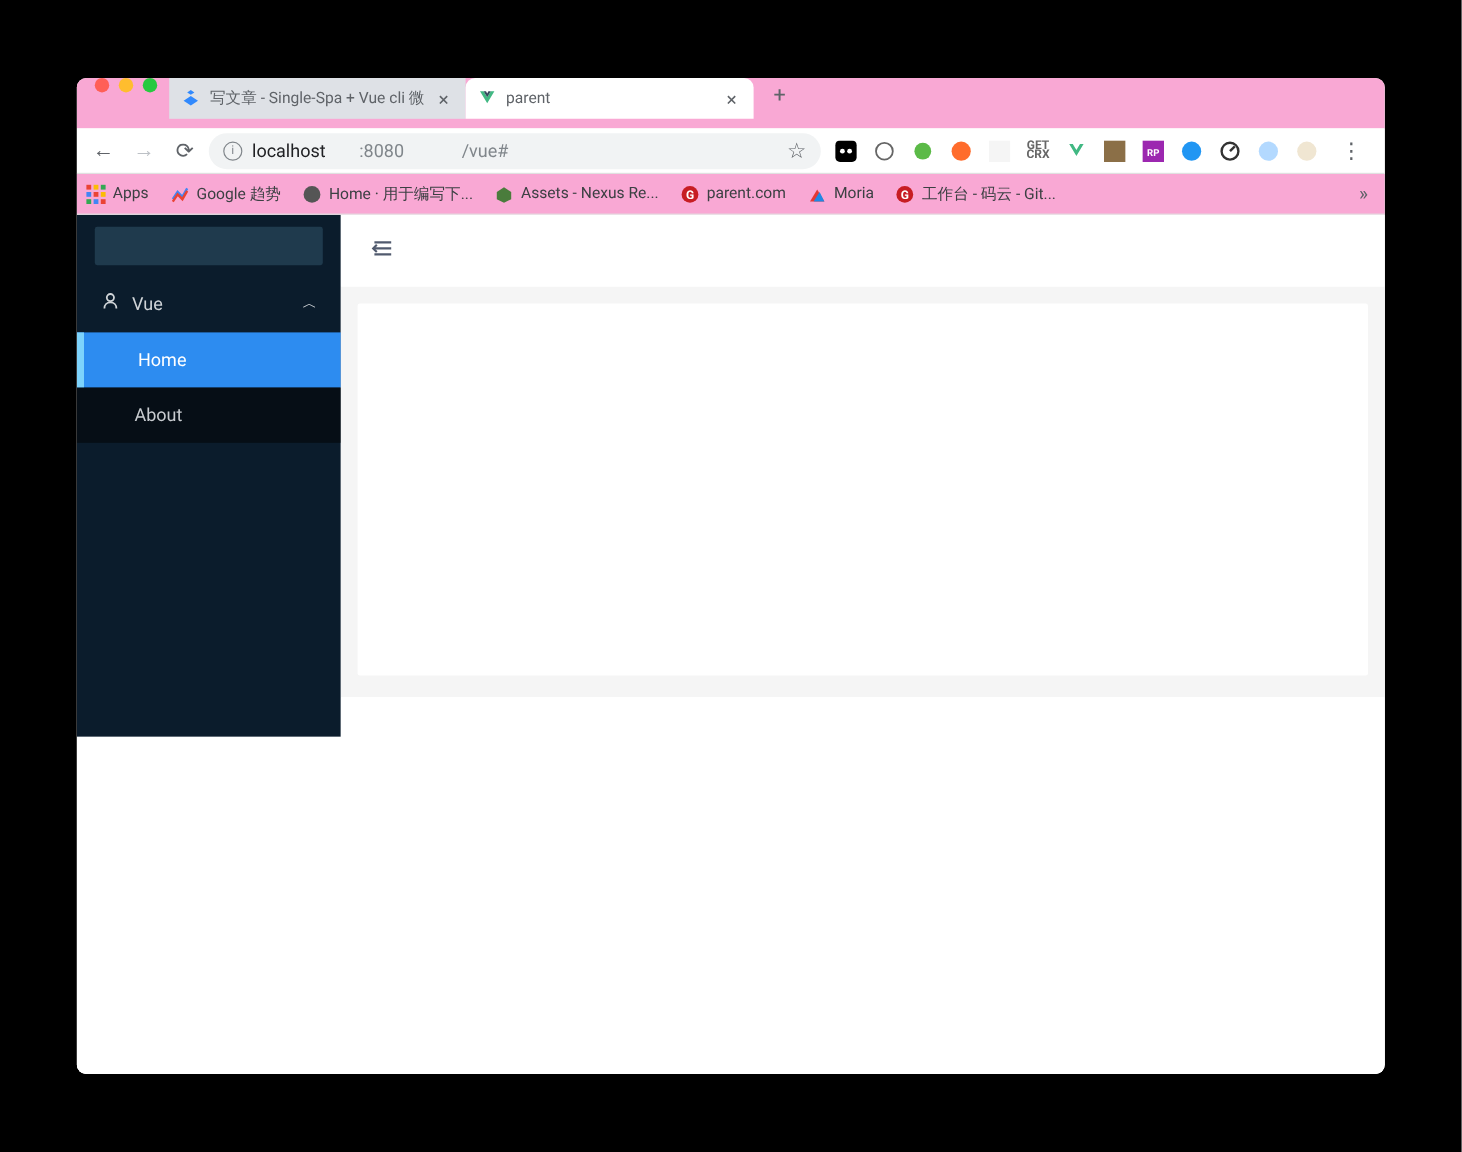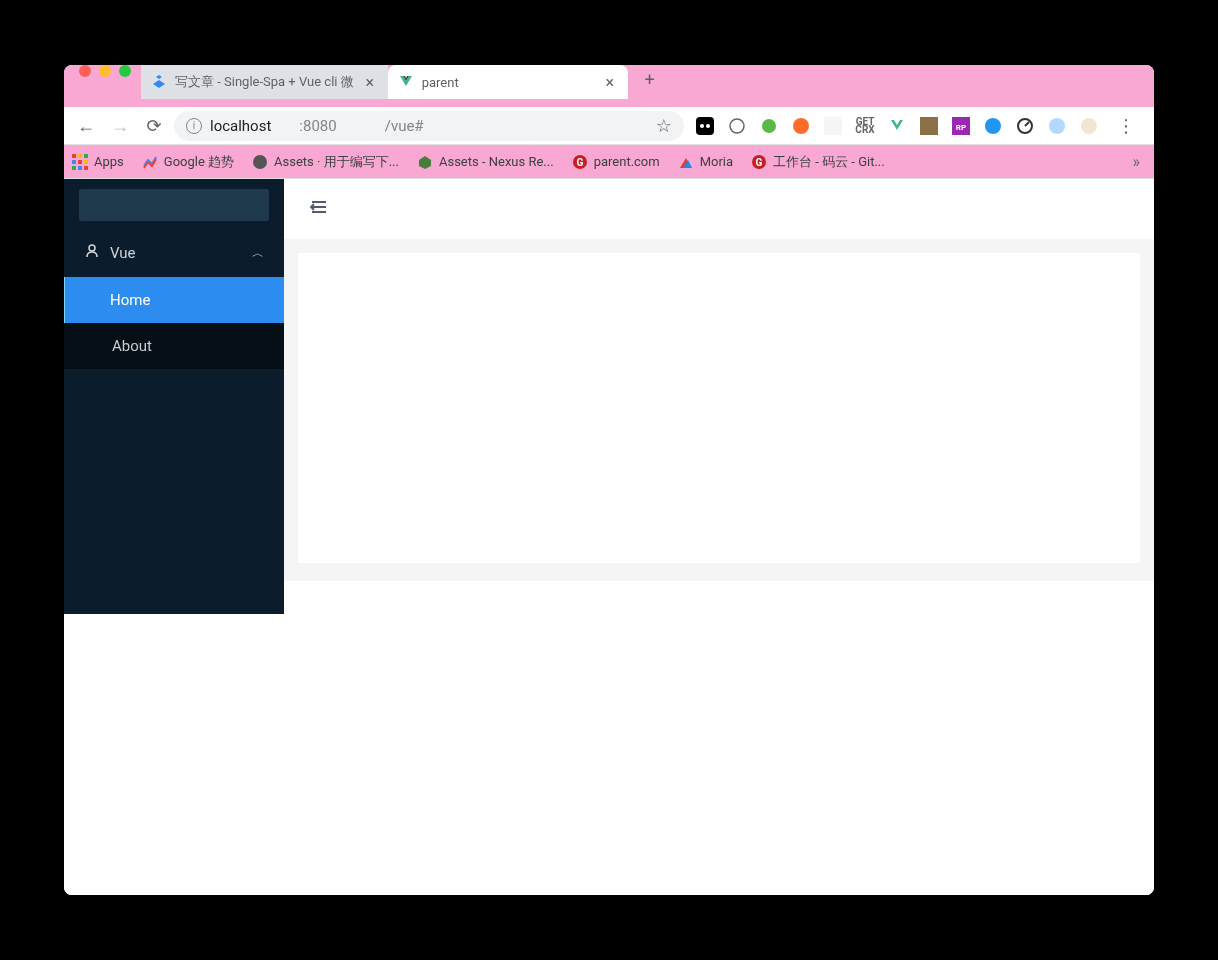--- a/index.html
+++ b/index.html
@@ -147,21 +147,21 @@
       align-items: center;
       padding-left: 48px;
       color: #c8ccd0;
       font-size: 15px;
       cursor: pointer;
       background: #060e16;
     }
     .sidebar-item.active {
       background: #2d8cf0;
       color: #fff;
-      border-left: 1px solid #7dd3fc;
+      border-left: 6px solid #7dd3fc;
       padding-left: 45px;
       text-align: right;
     }
     .main-area {
       flex: 1;
       display: flex;
       flex-direction: column;
     }
     .main-header {
       height: 60px;
@@ -331,21 +331,21 @@
           </svg>
         </span>
       <span>Google 趋势</span>
     </div>
     <div class="bookmark">
       <span class="bookmark-icon">
           <svg width="16" height="16">
             <circle cx="8" cy="8" r="7" fill="#555"></circle>
           </svg>
         </span>
-      <span>Assets · 用于编写下...</span>
+      <span>Home · 用于编写下...</span>
     </div>
     <div class="bookmark">
       <span class="bookmark-icon">
           <svg width="16" height="16">
             <polygon points="8,2 14,6 14,12 8,15 2,12 2,6" fill="#4a7c3c"></polygon>
           </svg>
         </span>
       <span>Assets - Nexus Re...</span>
     </div>
     <div class="bookmark">

